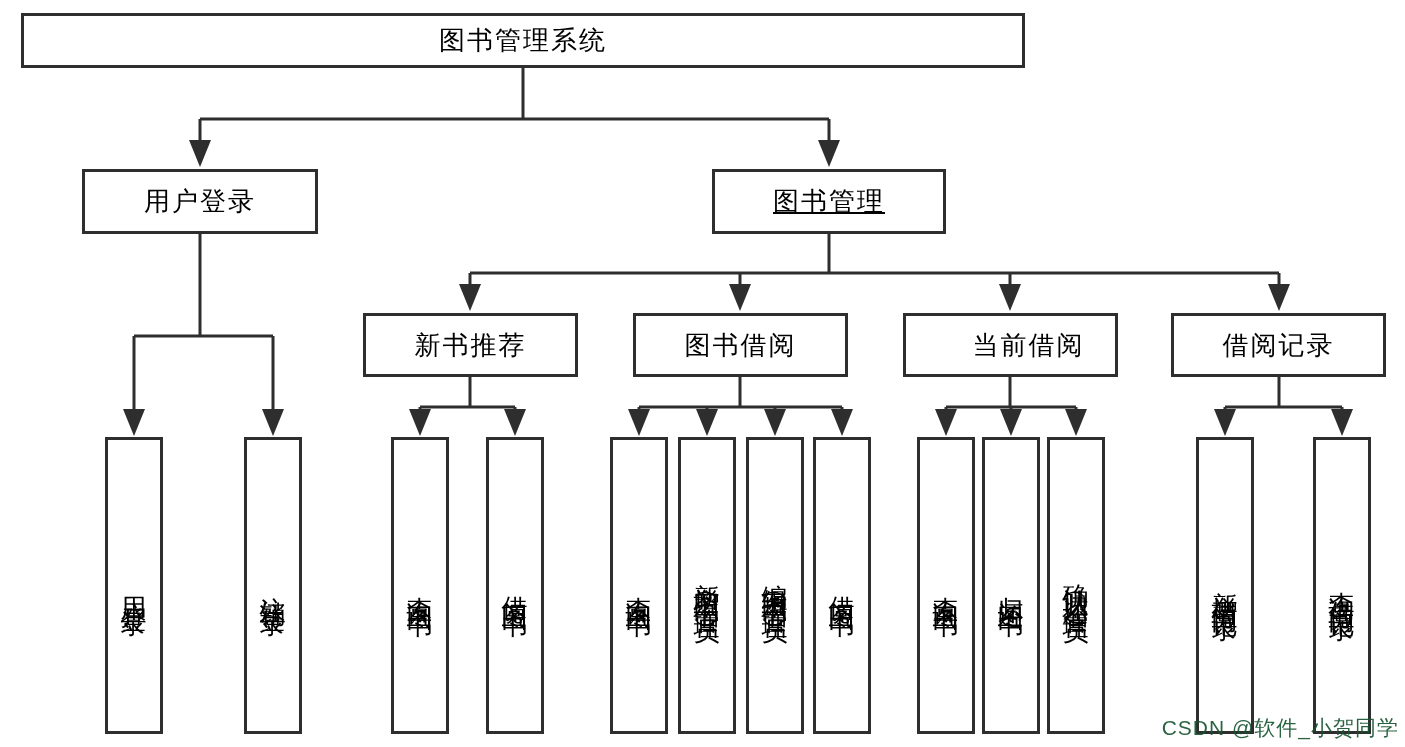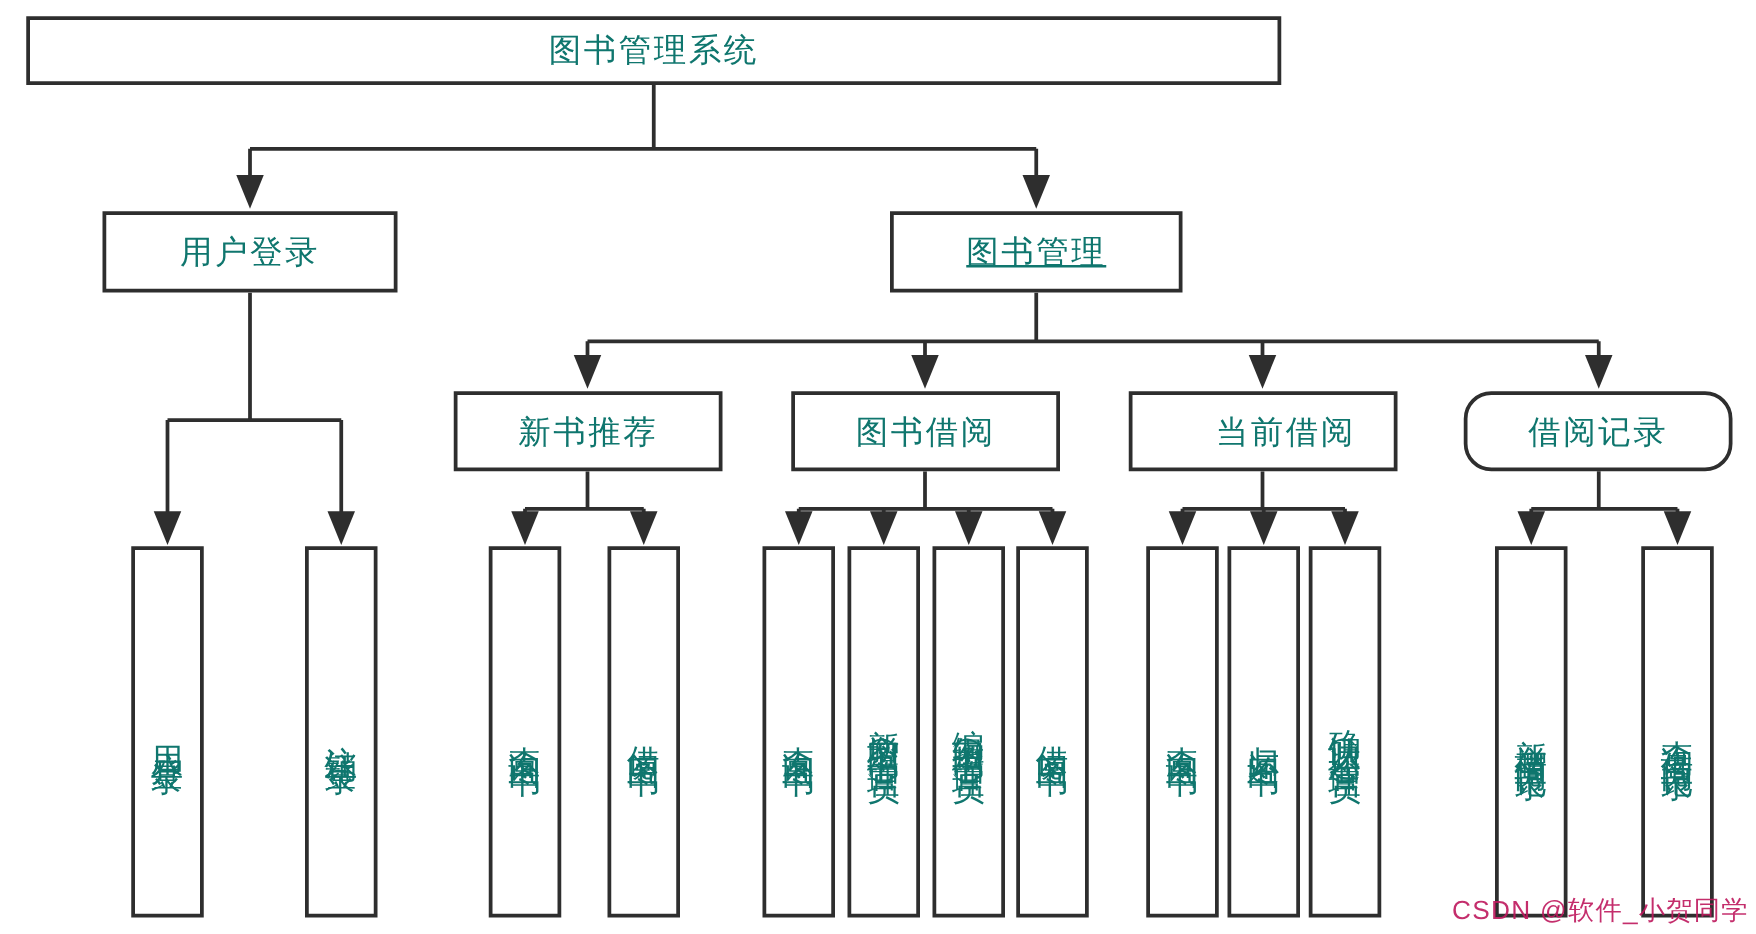--- a/index.html
+++ b/index.html
@@ -25,36 +25,36 @@
     z-index: 1;
   }
   .node {
     position: absolute;
     box-sizing: border-box;
     border: 3px solid #2e2e2e;
     background: #ffffff;
     display: flex;
     align-items: center;
     justify-content: center;
-    color: #0f766e;
+    color: #000000;
     z-index: 2;
   }
   .hnode {
     font-size: 26px;
     letter-spacing: 2px;
     white-space: nowrap;
   }
   .root-node   { left: 21px;  top: 13px;  width: 1004px; height: 55px; }
   .l2-a        { left: 82px;  top: 169px; width: 236px;  height: 65px; }
   .l2-b        { left: 712px; top: 169px; width: 234px;  height: 65px; text-decoration: underline; }
   .l3          { top: 313px;  width: 215px; height: 64px; }
   .l3-0 { left: 363px; justify-content: center; }
   .l3-1 { left: 633px; font-family: Liberation Mono, monospace; }
   .l3-2 { left: 903px; padding-left: 36px; }
-  .l3-3 { left: 1171px; border-radius: 22px; }
+  .l3-3 { left: 1171px; }
   .leaf {
     top: 437px;
     width: 58px;
     height: 297px;
   }
   .leaf .vtext {
     writing-mode: vertical-rl;
     text-orientation: mixed;
     white-space: nowrap;
     font-size: 26px;
@@ -73,21 +73,21 @@
   .leaf-9  { left: 982px; }
   .leaf-10 { left: 1047px; }
   .leaf-11 { left: 1196px; }
   .leaf-12 { left: 1313px; }
   #watermark {
     position: absolute;
     right: 6px;
     top: 714px;
     font-size: 21px;
     letter-spacing: 1px;
-    color: #be185d;
+    color: #14532d;
     opacity: 0.9;
     z-index: 5;
     white-space: nowrap;
   }
 </style>
 </head>
 <body>
 
 <div id="canvas">
 

